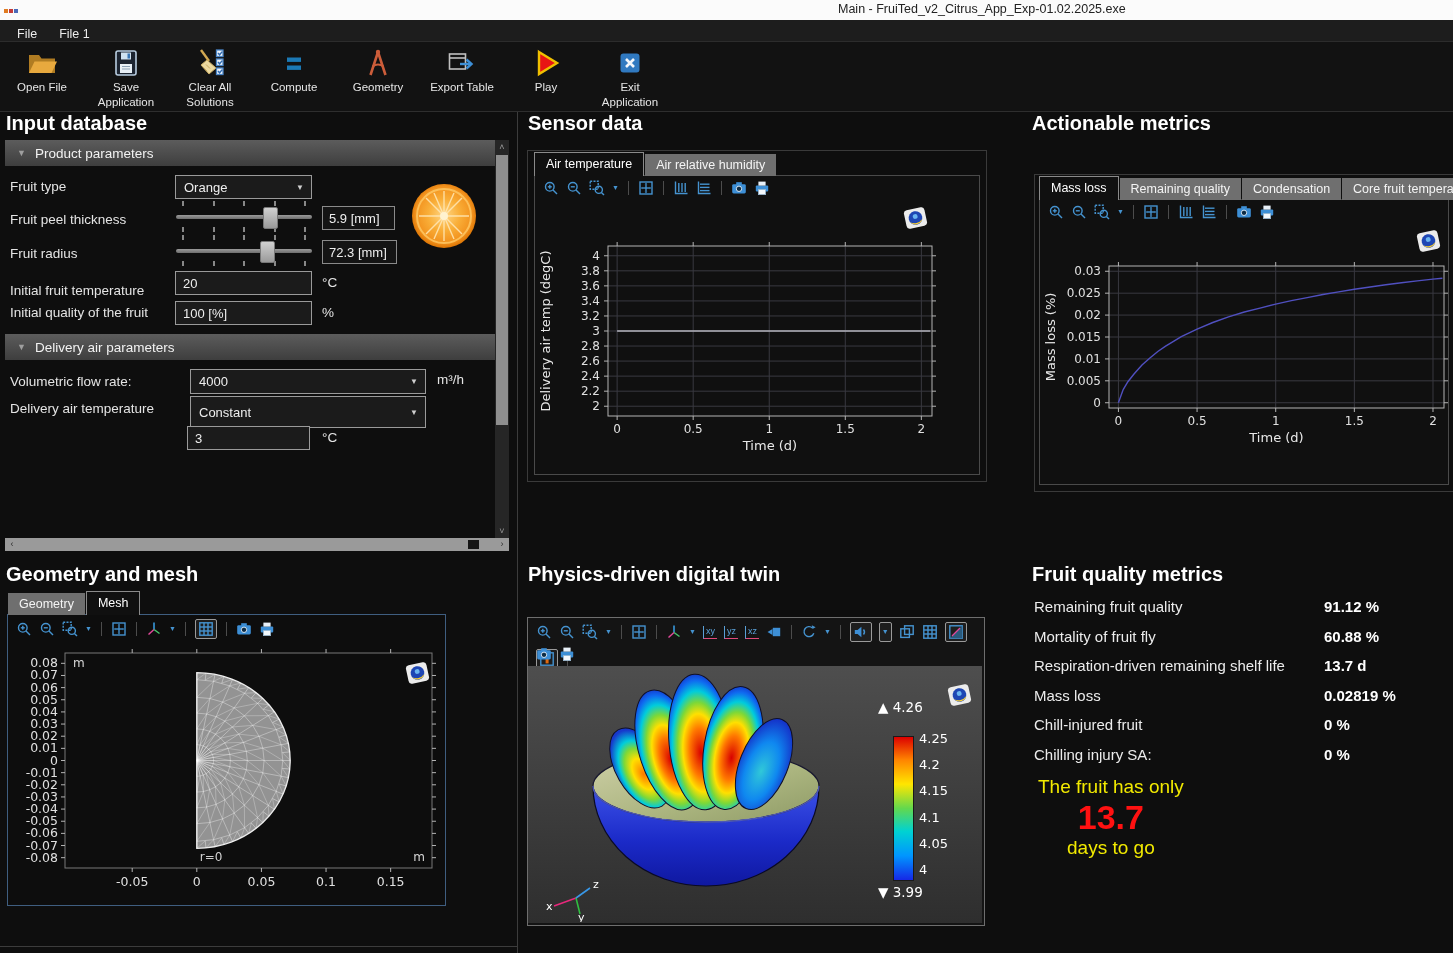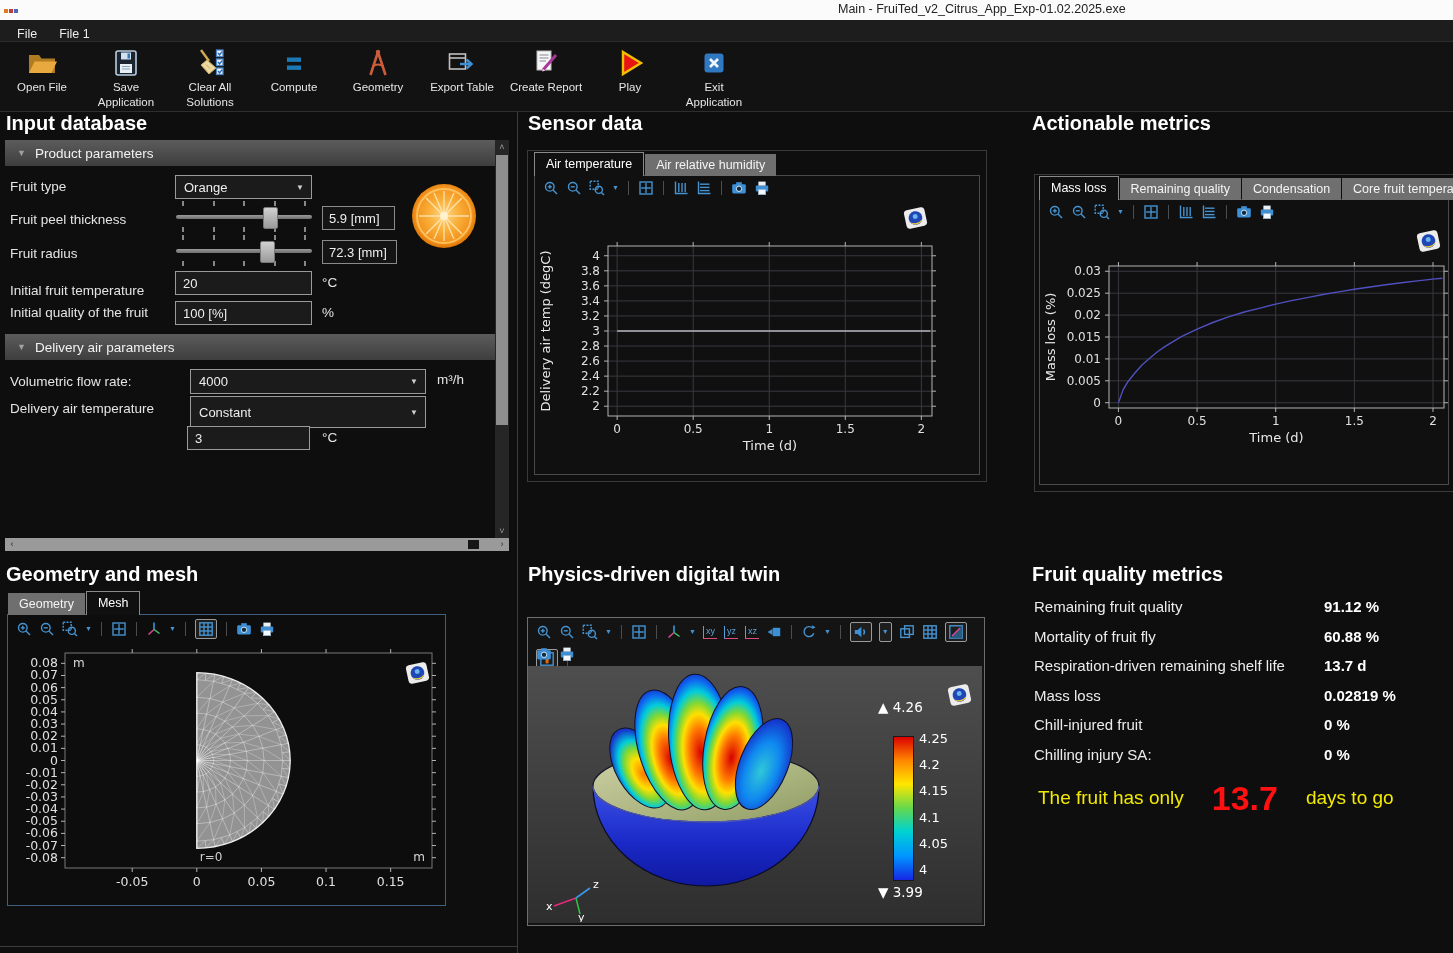--- a/index.html
+++ b/index.html
@@ -184,36 +184,20 @@
             <g stroke="#3d8fd6" stroke-width="2.4" fill="none">
               <path d="M14 17 h11"></path>
               <path d="M20.5 12.5 L25.5 17 L20.5 21.5"></path>
             </g>
           </svg>
         </span>
         <span class="tbl">Export Table</span>
         <span class="tbl"></span>
       </div>
 
-      <div class="tbbtn">
-        <span class="tbicon">
-          <svg width="32" height="32" viewBox="0 0 32 32">
-            <rect x="7" y="4" width="14" height="19" fill="#f6f6f6" stroke="#b8b8b8"></rect>
-            <g stroke="#9a9aa8" stroke-width="1.2">
-              <line x1="9.5" y1="8" x2="18.5" y2="8"></line>
-              <line x1="9.5" y1="11" x2="18.5" y2="11"></line>
-              <line x1="9.5" y1="14" x2="16" y2="14"></line>
-            </g>
-            <line x1="13" y1="23" x2="26" y2="8" stroke="#a83898" stroke-width="3"></line>
-            <path d="M12 24.5 l1-2.8 2.2 2 Z" fill="#e8c8e0"></path>
-          </svg>
-        </span>
-        <span class="tbl">Create Report</span>
-        <span class="tbl"></span>
-      </div>
 
       <div class="tbbtn">
         <span class="tbicon">
           <svg width="32" height="32" viewBox="0 0 32 32">
             <path d="M9 5 L27 16 L9 27 Z" fill="#e81414" stroke="#f0c000" stroke-width="2.4"></path>
           </svg>
         </span>
         <span class="tbl">Play</span>
         <span class="tbl"></span>
       </div>
@@ -1270,19 +1254,19 @@
       <div class="fq-row">
         <span class="fq-label">Chill-injured fruit</span>
         <span class="fq-value">0 %</span>
       </div>
 
       <div class="fq-row">
         <span class="fq-label">Chilling injury SA:</span>
         <span class="fq-value">0 %</span>
       </div>
     </div>
-  <div class="fq-message" style="left:1038px;top:776px;height:44px;">
+  <div class="fq-message" style="left:1038px;top:776px;height:44px;flex-direction:column;">
     <span class="fq-msg-prefix">The fruit has only</span>
     <span class="fq-msg-number">13.7</span>
     <span class="fq-msg-suffix">days to go</span>
   </div>
 
 </div>
 
 </body></html>

